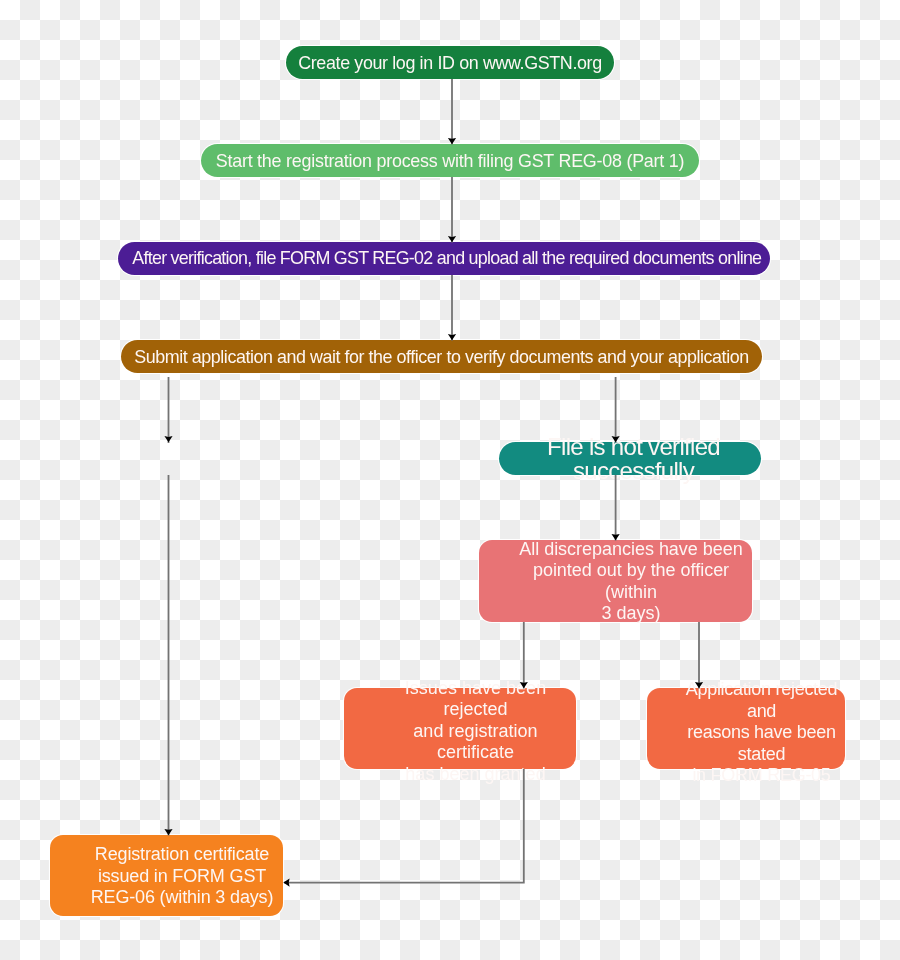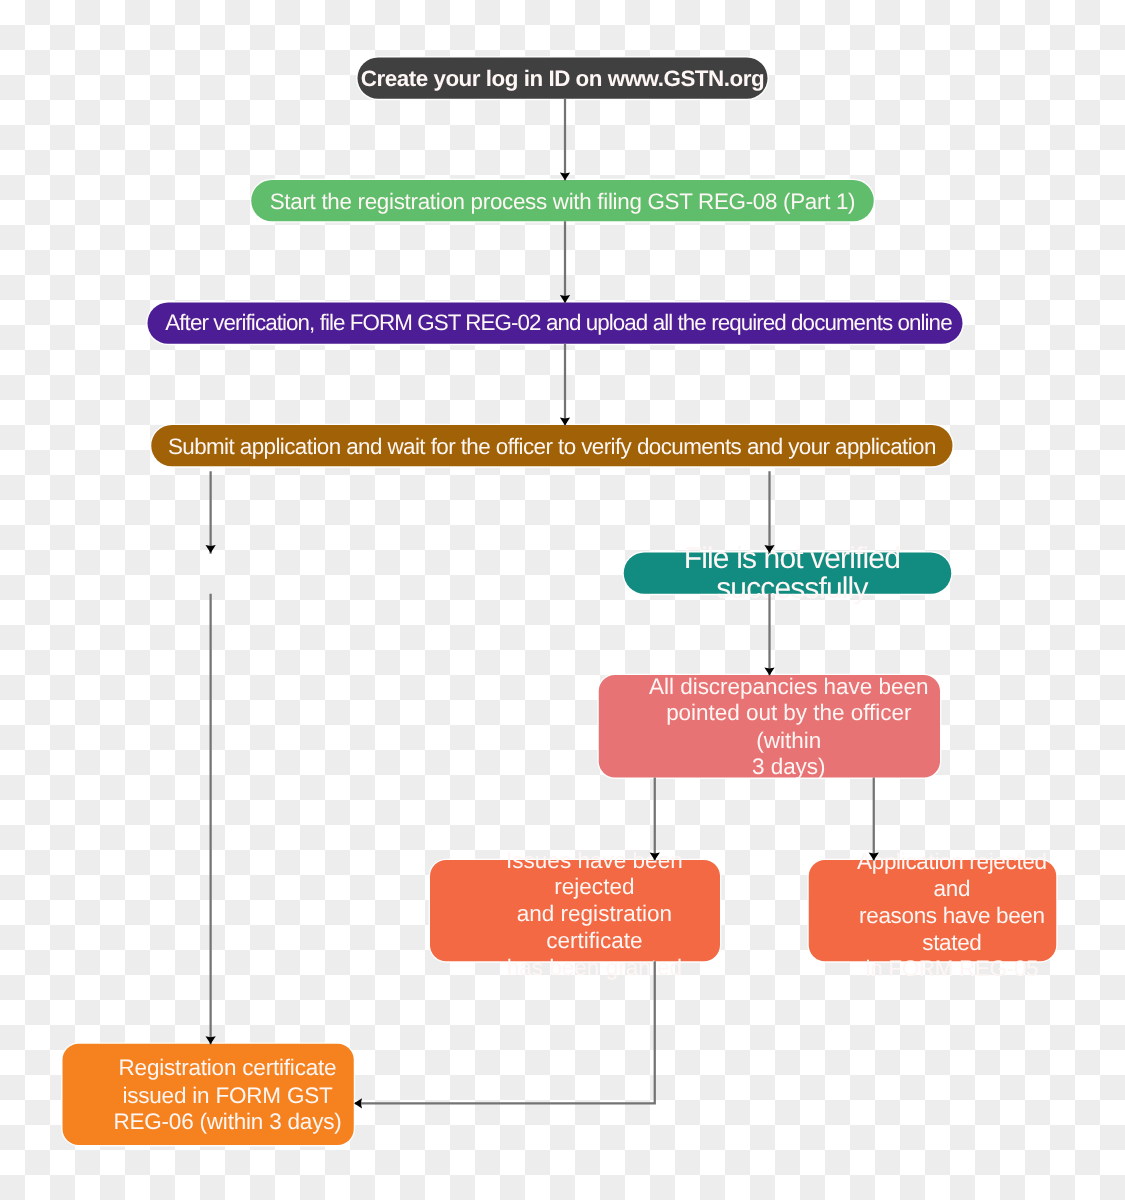--- a/index.html
+++ b/index.html
@@ -27,21 +27,21 @@
   .card{border-radius:13px;line-height:21.5px;box-shadow:0 0 0 1.1px rgba(255,255,255,0.92);padding-left:31px;}
   .card span{position:relative;top:var(--nudge,0px);}
   .pill span{position:relative;left:var(--dx,0px);top:var(--dy,0px);}
   svg.conn{position:absolute;left:0;top:0;width:900px;height:960px;}
 </style>
 </head>
 <body>
 
 <div id="stage">
 
-  <div class="node pill" style="left: 286px; top: 46px; width: 328px; height: 33px; font-size: 17.9px; letter-spacing: -0.369px; --dy: 1.4px; background: #404040; font-weight: bold;">
+  <div class="node pill" style="left: 286px; top: 46px; width: 328px; height: 33px; font-size: 17.9px; letter-spacing: -0.369px; --dy: 1.4px; background: #15803d;">
     <span>Create your log in ID on www.GSTN.org</span>
   </div>
 
   <div class="node pill" style="left: 201px; top: 144px; width: 498px; height: 33px; font-size: 17.9px; letter-spacing: -0.233px; --dy: 1.2px; background: rgb(95, 189, 107);">
     <span>Start the registration process with filing GST REG-08 (Part 1)</span>
   </div>
 
   <div class="node pill" style="left: 118px; top: 242px; width: 652px; height: 33px; font-size: 17.9px; letter-spacing: -0.738px; --dx: 2.8px; --dy: 0.8px; background: #4c1d95;">
     <span>After verification, file FORM GST REG-02 and upload all the required documents online</span>
   </div>

